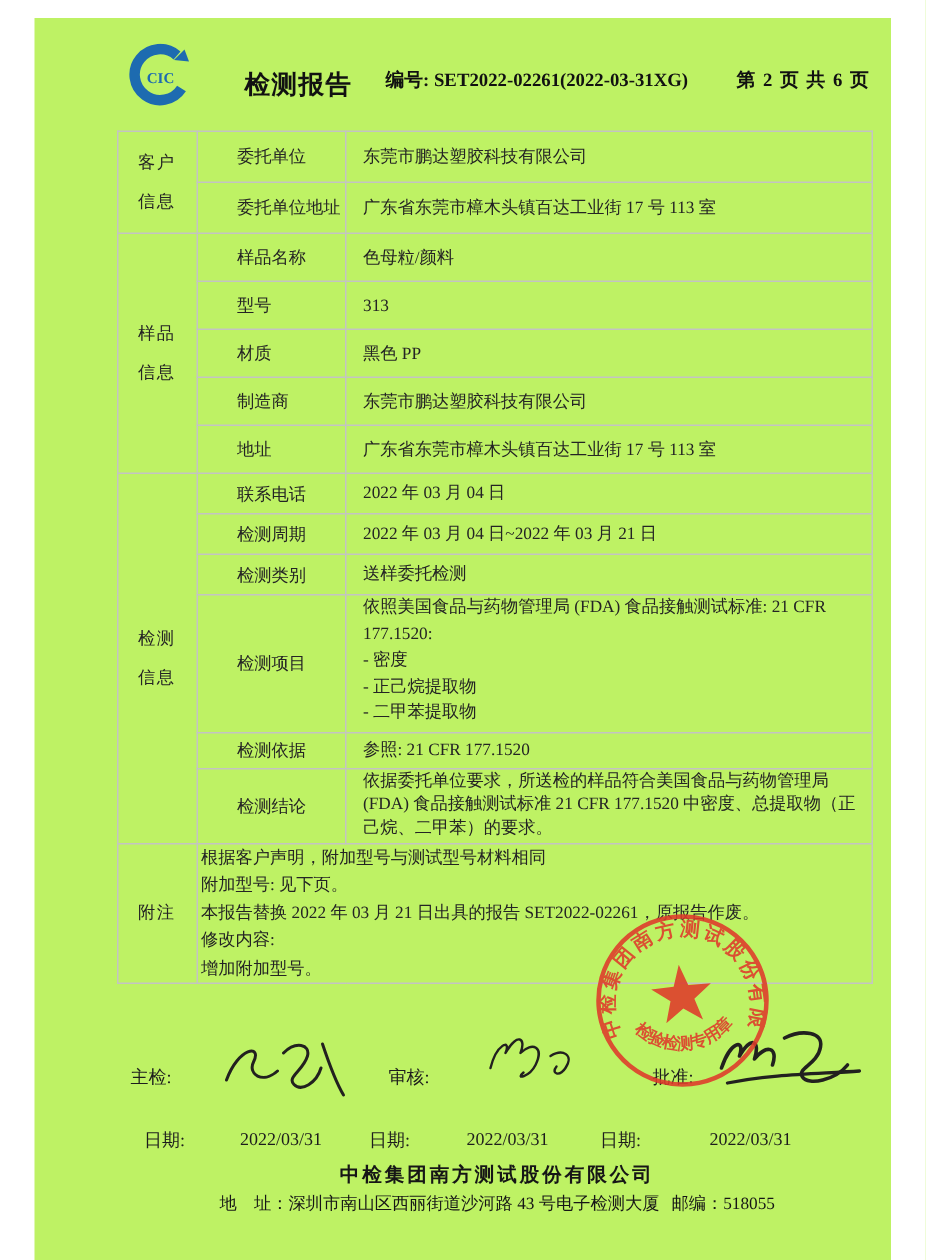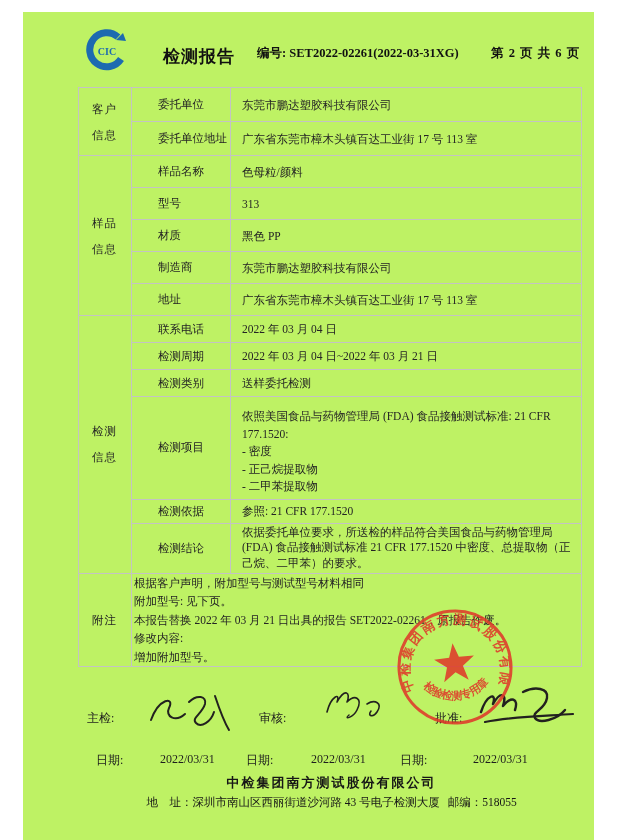--- a/index.html
+++ b/index.html
@@ -15,21 +15,21 @@
   .hdr-title { left:140px; top:33px; font-size:17px; letter-spacing:1px; }
   .hdr-no { left:234px; top:33px; }
   .hdr-page { left:468px; top:33px; letter-spacing:1px; }
   
   table.report { position:absolute; left:55px; top:75px; width:504px; border-collapse:collapse; table-layout:fixed; }
   table.report td { border:1px solid #c3c3c3; font-size:11.5px; vertical-align:middle; color:#242424; }
   td.grp { text-align:center; }
   td.grp .vlabel { display:inline-block; width:26px; line-height:26px; letter-spacing:1px; text-align:left; }
   td.lbl { padding-left:26px; }
   td.val { padding-left:11px; padding-right:5px; line-height:16px; }
-  td.multi { white-space:pre-line; line-height:17.5px; padding-top:11px; padding-bottom:3px; }
+  td.multi { white-space:pre-line; line-height:17.5px; padding-top:0; padding-bottom:3px; }
   td.notes { white-space:pre-line; line-height:18.5px; padding-left:2px; padding-right:4px; }
   
   .sig-label { position:absolute; font-size:12px; color:#1d1d1d; white-space:nowrap; }
   .sig-svg { position:absolute; }
   .sig-stroke { fill:none; stroke:#22211f; stroke-linecap:round; stroke-linejoin:round; }
   
   #stamp { position:absolute; left:372px; top:594px; width:120px; height:122px; opacity:.88; transform:rotate(-6deg); }
   
   .ft-line { position:absolute; left:0; width:617px; text-align:center; white-space:nowrap; color:#161616; }
   .ft-company { top:762px; font-size:13px; font-weight:bold; letter-spacing:2px; }

